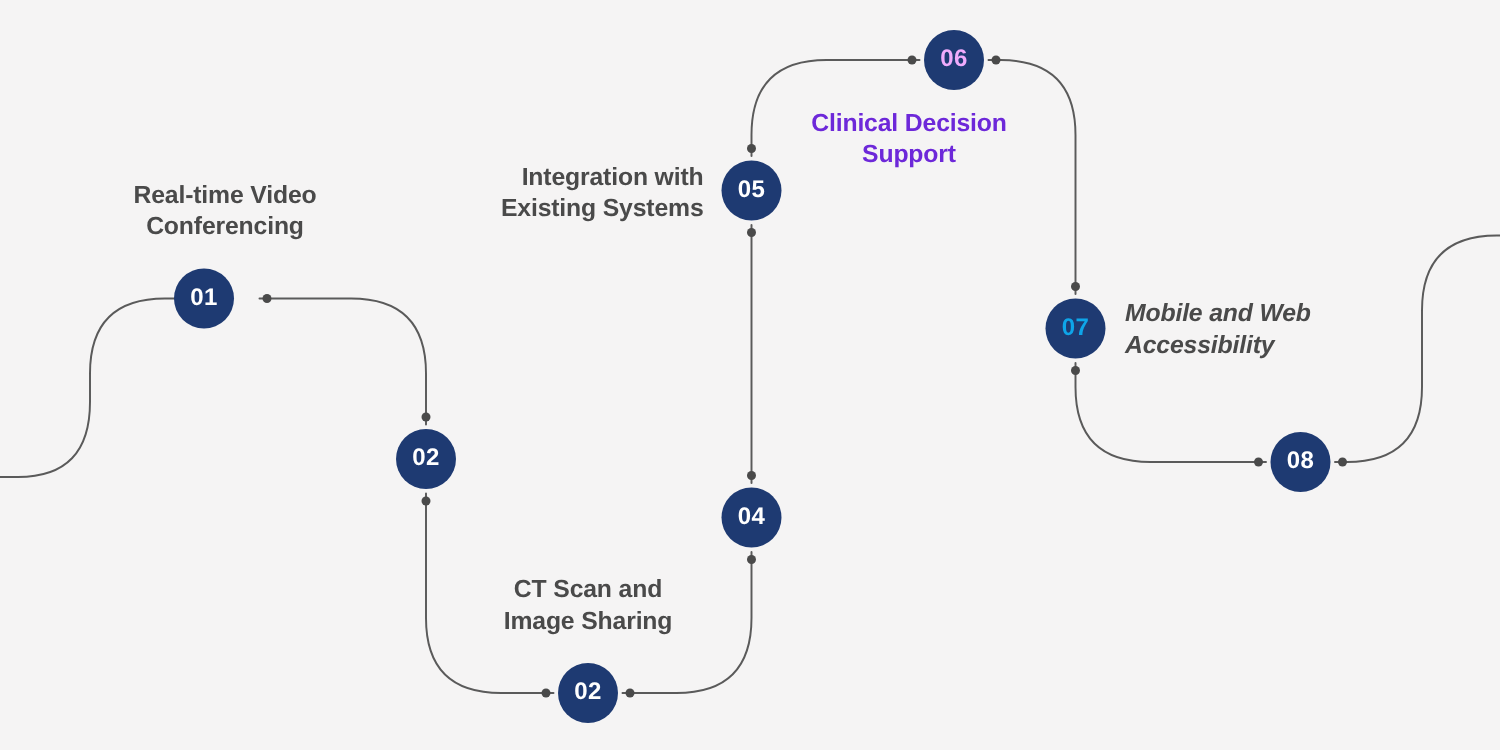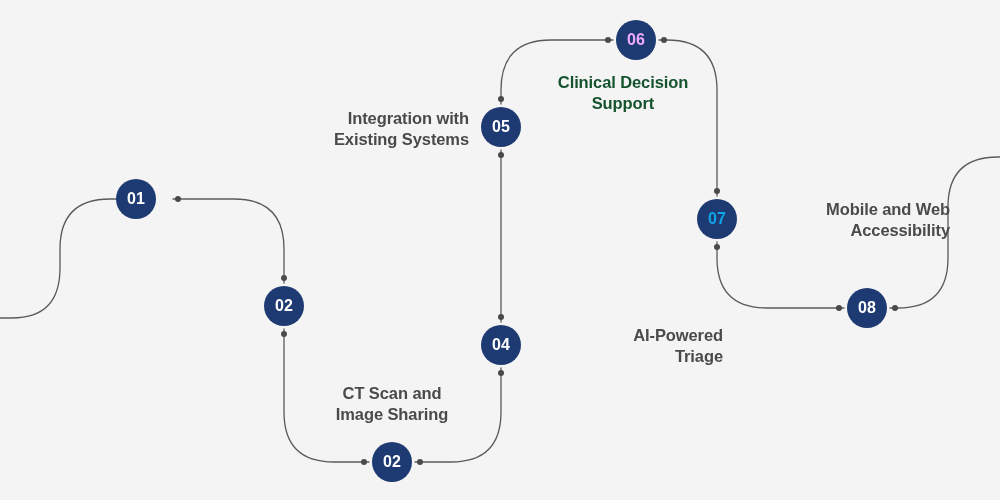--- a/index.html
+++ b/index.html
@@ -50,21 +50,21 @@
     color: #4a4a4a;
     font-size: 16.5px;
     font-weight: bold;
     line-height: 1.25;
     letter-spacing: -0.1px;
     z-index: 2;
     white-space: pre-line;
   }
   .label.center { text-align: center; }
   .label.left   { text-align: right; }
-  .label.right  { text-align: right; }
+  .label.right  { text-align: left; font-style: italic; }
 </style>
 </head>
 <body>
 
 <div id="stage">
   <svg id="connector-layer" viewBox="0 0 1000 500" width="1000" height="500" xmlns="http://www.w3.org/2000/svg">
       <path d="M -6,318 L 12,318 Q 60,318 60,268 L 60,249 Q 60,199 110,199 L 127,199" fill="none" stroke="#5a5a5a" stroke-width="1.3" stroke-linecap="round"></path>
       <path d="M 173,199 L 234,199 Q 284,199 284,249 L 284,283" fill="none" stroke="#5a5a5a" stroke-width="1.3" stroke-linecap="round"></path>
       <path d="M 284,329 L 284,412 Q 284,462 334,462 L 369,462" fill="none" stroke="#5a5a5a" stroke-width="1.3" stroke-linecap="round"></path>
       <path d="M 415,462 L 451,462 Q 501,462 501,412 L 501,368" fill="none" stroke="#5a5a5a" stroke-width="1.3" stroke-linecap="round"></path>
@@ -83,42 +83,42 @@
       <circle cx="501" cy="317" r="3" fill="#4a4a4a"></circle>
       <circle cx="501" cy="155" r="3" fill="#4a4a4a"></circle>
       <circle cx="501" cy="99" r="3" fill="#4a4a4a"></circle>
       <circle cx="608" cy="40" r="3" fill="#4a4a4a"></circle>
       <circle cx="664" cy="40" r="3" fill="#4a4a4a"></circle>
       <circle cx="717" cy="191" r="3" fill="#4a4a4a"></circle>
       <circle cx="717" cy="247" r="3" fill="#4a4a4a"></circle>
       <circle cx="839" cy="308" r="3" fill="#4a4a4a"></circle>
       <circle cx="895" cy="308" r="3" fill="#4a4a4a"></circle>
     </svg>
+<div class="label center" style="left: 55px; top: 120px; width: 190px; color: rgb(74, 74, 74);">Real-time Video
+Conferencing</div>
     <div class="node" style="left: 116px; top: 179px; background: rgb(30, 58, 114); color: rgb(255, 255, 255);">
       <span>01</span>
     </div>
     <div class="node" style="left: 264px; top: 286px; background: rgb(30, 58, 114); color: rgb(255, 255, 255);">
       <span>02</span>
     </div>
     <div class="label center" style="left: 297px; top: 383px; width: 190px; color: rgb(74, 74, 74);">CT Scan and
 Image Sharing</div>
     <div class="node" style="left: 372px; top: 442px; background: rgb(30, 58, 114); color: rgb(255, 255, 255);">
       <span>02</span>
     </div>
-    <div class="label right" style="left: 533px; top: 325px; width: 190px; color: rgb(74, 74, 74);">AI-Powered
-Triage</div>
     <div class="node" style="left: 481px; top: 325px; background: rgb(30, 58, 114); color: rgb(255, 255, 255);">
       <span>04</span>
     </div>
     <div class="label left" style="left: 297px; top: 108px; width: 172px; color: rgb(74, 74, 74);">Integration with
 Existing Systems</div>
     <div class="node" style="left: 481px; top: 107px; background: rgb(30, 58, 114); color: rgb(255, 255, 255);">
       <span>05</span>
     </div>
-    <div class="label center" style="left: 528px; top: 72px; width: 190px; color: #14532d;">Clinical Decision
+    <div class="label center" style="left: 511px; top: 72px; width: 190px; color: #6d28d9;">Clinical Decision
 Support</div>
     <div class="node" style="left: 616px; top: 20px; background: rgb(30, 58, 114); color: #f0abfc;">
       <span>06</span>
     </div>
     <div class="label right" style="left: 750px; top: 199px; width: 200px; color: rgb(74, 74, 74);">Mobile and Web
 Accessibility</div>
     <div class="node" style="left: 697px; top: 199px; background: rgb(30, 58, 114); color: #0ea5e9;">
       <span>07</span>
     </div>
     <div class="node" style="left: 847px; top: 288px; background: rgb(30, 58, 114); color: #ffffff;">

